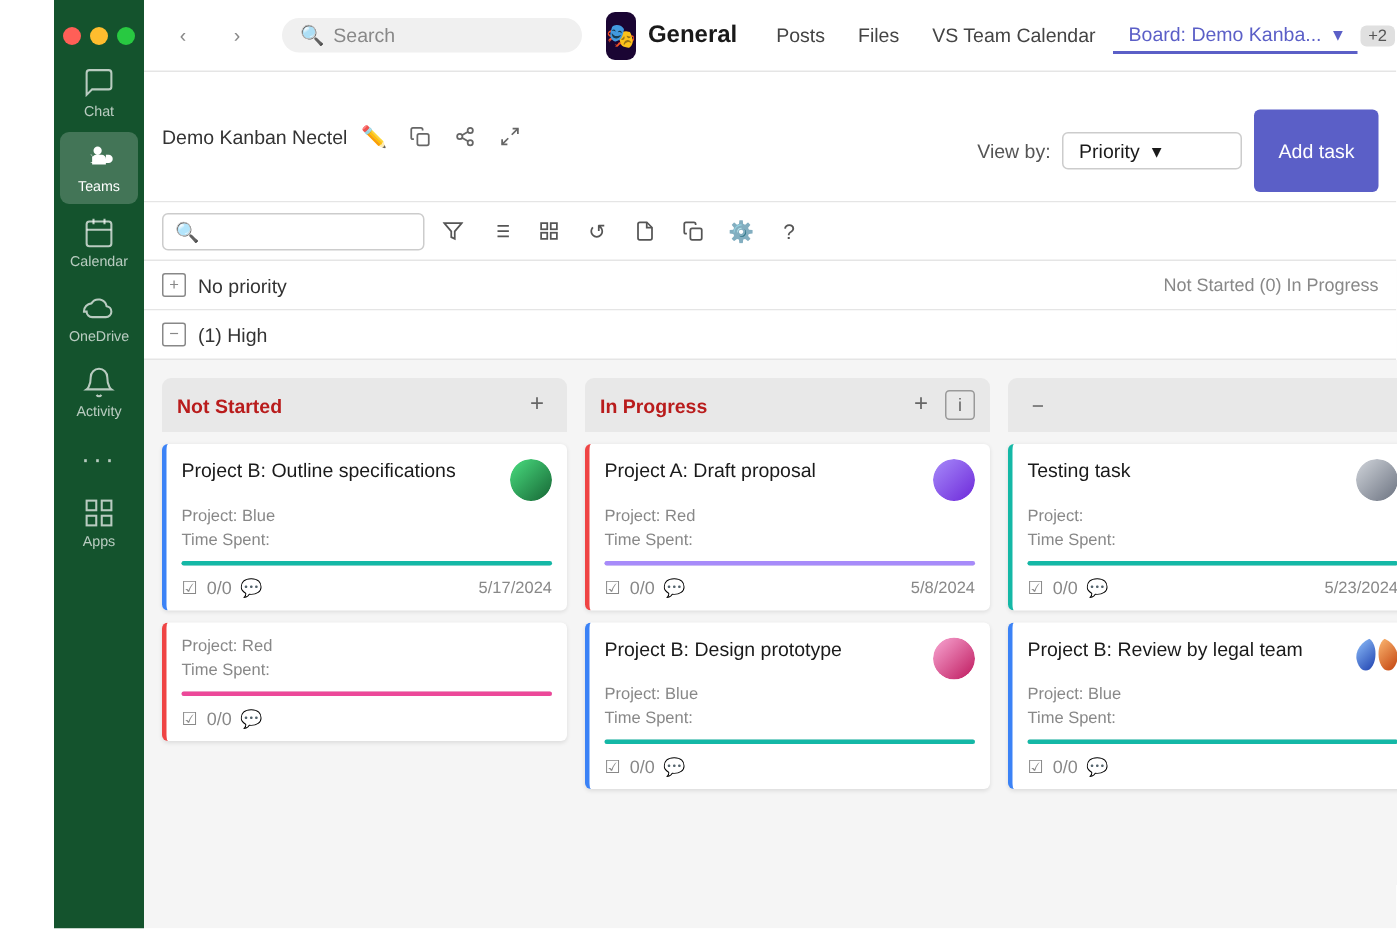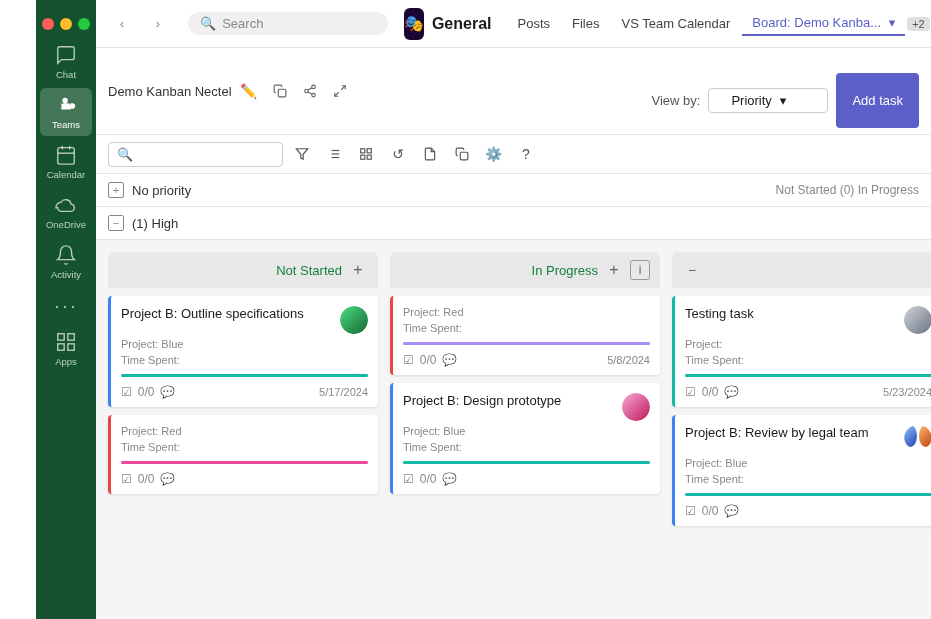--- a/index.html
+++ b/index.html
@@ -201,21 +201,21 @@
     }
     .view-label {
       font-size: 13px;
       color: #555;
     }
     .view-select {
       display: flex;
       align-items: center;
       border: 1px solid #ccc;
       border-radius: 4px;
-      padding: 4px 22px;
+      padding: 4px 10px;
       font-size: 13px;
       color: #1a1a1a;
       cursor: pointer;
       gap: 8px;
       background: #fff;
       min-width: 120px;
     }
     .add-task-btn {
       background: #5b5fc7;
       color: #fff;
@@ -327,24 +327,23 @@
     .column-header {
       display: flex;
       align-items: center;
       background: #e8e8e8;
       border-radius: 6px 6px 0 0;
       padding: 8px 10px;
       gap: 6px;
     }
     .column-title {
       font-size: 13px;
-      font-weight: 400;
-      color: #15803d;
+      font-weight: 700;
+      color: #b91c1c;
       flex: 1;
-      text-align: right;
     }
     .column-add {
       width: 20px;
       height: 20px;
       display: flex;
       align-items: center;
       justify-content: center;
       cursor: pointer;
       color: #666;
       font-size: 16px;
@@ -705,20 +704,26 @@
         </div>
 
         <div class="kanban-column">
           <div class="column-header">
             <span class="column-title">In Progress</span>
             <div class="column-add">+</div>
             <div class="column-info">i</div>
           </div>
 
           <div class="task-card red-border">
+            <div class="task-card-top">
+              <span class="task-title">Project A: Draft proposal</span>
+              <div class="task-avatar">
+                <div class="task-avatar-img av-purple"></div>
+              </div>
+            </div>
             <div class="task-meta">
               <span>Project: </span><span>Red</span>
             </div>
             <div class="task-meta">Time Spent:</div>
             <div class="task-progress">
               <div class="task-progress-fill" style="width:100%;background:#a78bfa;"></div>
             </div>
             <div class="task-bottom">
               <div class="task-icons">
                 <span>☑</span>

